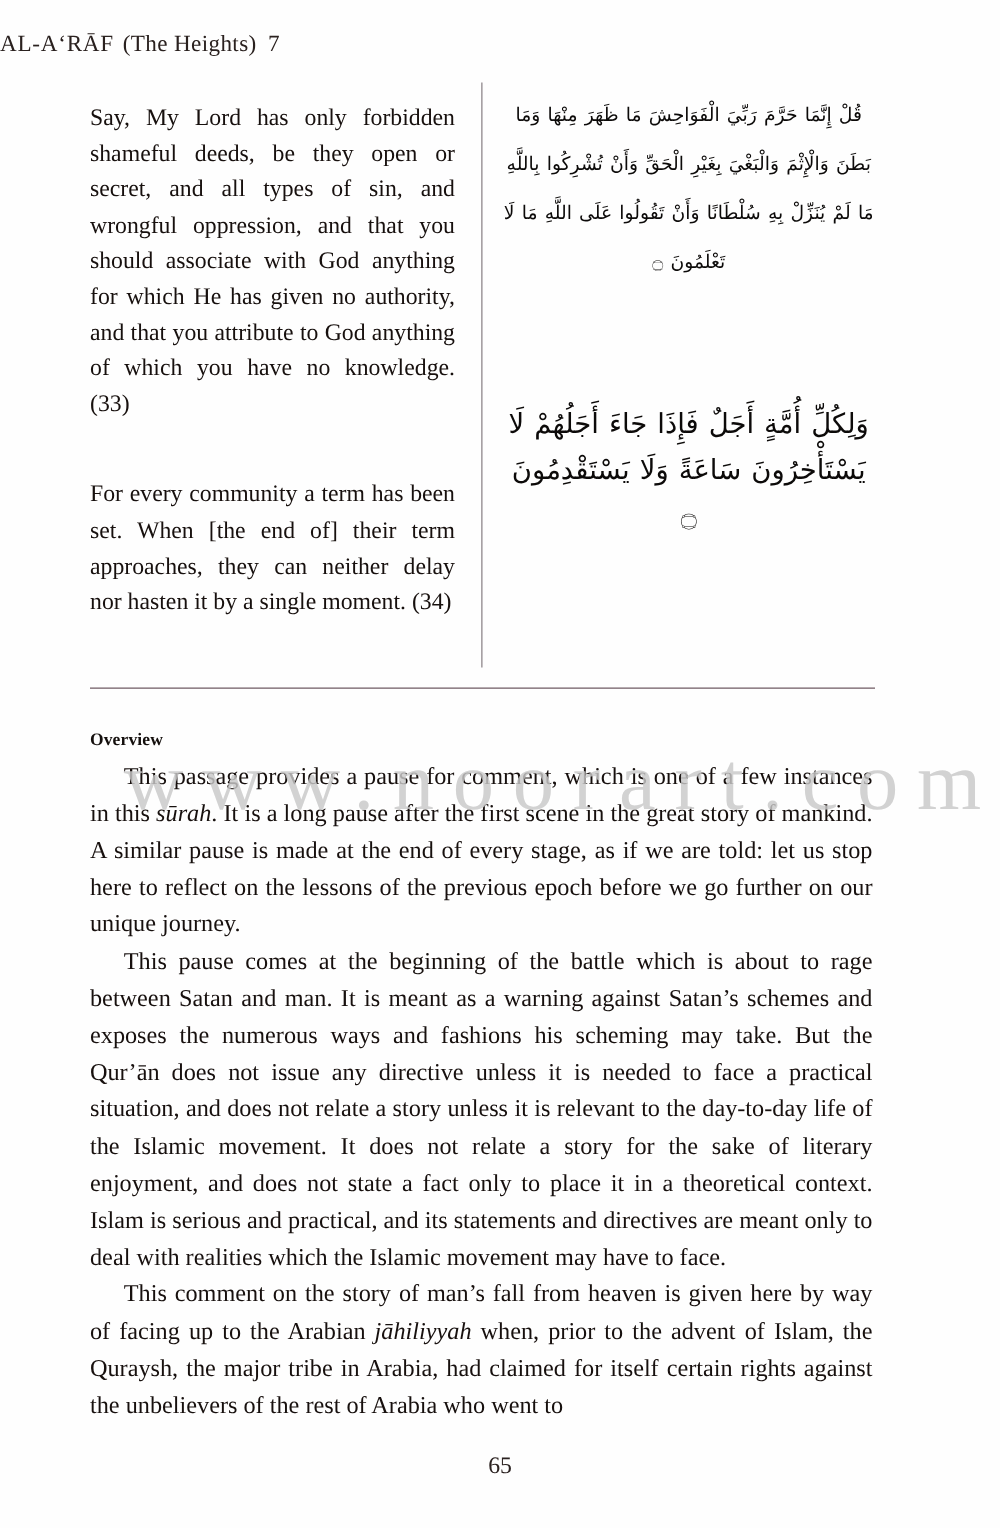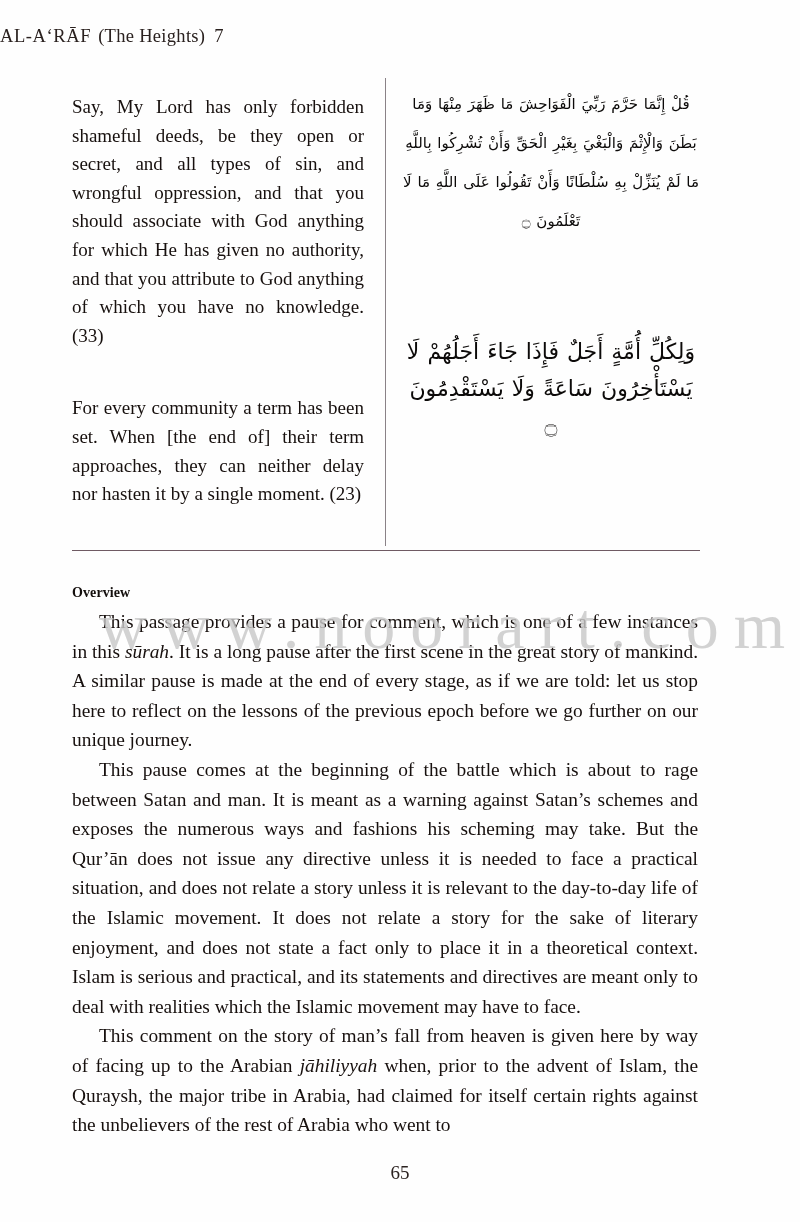--- a/index.html
+++ b/index.html
@@ -29,21 +29,21 @@
     color: #2a211f;
     white-space: nowrap;
   }
   .running-head .surah-name { letter-spacing: 0.6px; }
   .running-head .surah-gloss { margin-left: 7px; }
   .running-head .surah-number { margin-left: 9px; }
 
   
   .verse-region {
     position: absolute;
-    top: 74px;
+    top: 62px;
     left: 72px;
     width: 628px;
     height: 472px;
   }
   .col-divider {
     position: absolute;
     left: 313px;
     top: 4px;
     width: 1px;
     height: 468px;
@@ -158,21 +158,21 @@
   <div class="running-head">
     <span class="surah-name">AL-A‘RĀF</span><span class="surah-gloss">(The Heights)</span><span class="surah-number">7</span>
   </div>
 
   <div class="verse-region">
 
     <div class="col-divider"></div>
 
     <div class="trans-col">
       <p class="trans-block first">Say, My Lord has only forbidden shameful deeds, be they open or secret, and all types of sin, and wrongful oppression, and that you should associate with God anything for which He has given no authority, and that you attribute to God anything of which you have no knowledge. (33)</p>
-      <p class="trans-block second">For every community a term has been set. When [the end of] their term approaches, they can neither delay nor hasten it by a single moment. (23)</p>
+      <p class="trans-block second">For every community a term has been set. When [the end of] their term approaches, they can neither delay nor hasten it by a single moment. (34)</p>
     </div>
 
     <div class="arabic-col">
       <p class="arabic-block first">قُلْ إِنَّمَا حَرَّمَ رَبِّيَ الْفَوَاحِشَ مَا ظَهَرَ مِنْهَا وَمَا بَطَنَ وَالْإِثْمَ وَالْبَغْيَ بِغَيْرِ الْحَقِّ وَأَنْ تُشْرِكُوا بِاللَّهِ مَا لَمْ يُنَزِّلْ بِهِ سُلْطَانًا وَأَنْ تَقُولُوا عَلَى اللَّهِ مَا لَا تَعْلَمُونَ ۝</p>
       <p class="arabic-block second">وَلِكُلِّ أُمَّةٍ أَجَلٌ فَإِذَا جَاءَ أَجَلُهُمْ لَا يَسْتَأْخِرُونَ سَاعَةً وَلَا يَسْتَقْدِمُونَ ۝</p>
     </div>
 
   </div>
 
   <div class="section-rule"></div>

